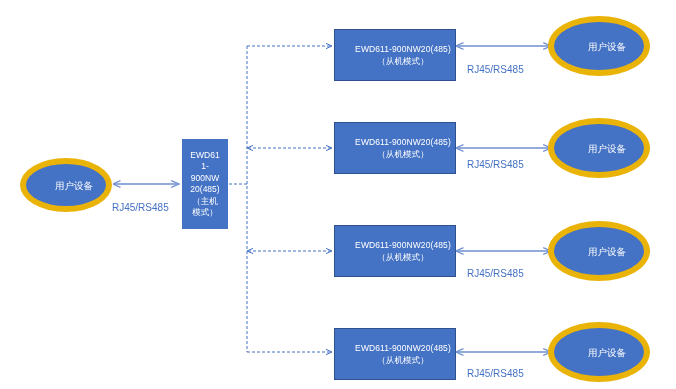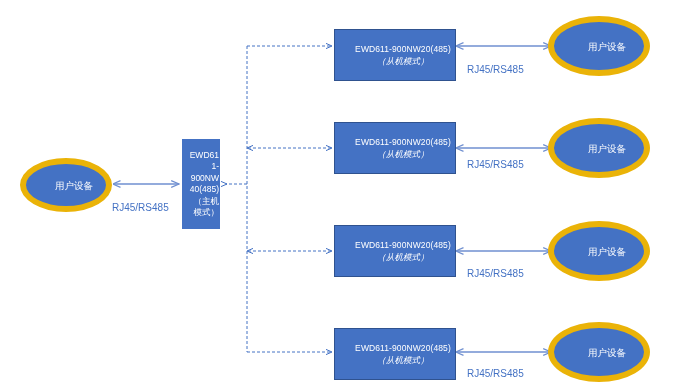--- a/index.html
+++ b/index.html
@@ -49,21 +49,21 @@
     padding: 2px 1px;
     word-break: break-all;
   }
   .ellipse {
     border-radius: 50%;
     border: 6px solid #eab308;
     font-size: 9.5px;
     line-height: 13px;
   }
   .box-line-1 { display: block; white-space: nowrap; }
-  .box-line-2 { display: block; white-space: nowrap; font-style: italic; }
+  .box-line-2 { display: block; white-space: nowrap; }
   .edge-label {
     position: absolute;
     color: #4472c4;
     font-size: 10px;
     line-height: 12px;
     white-space: nowrap;
     z-index: 3;
     margin-top: 6px;
   }
 </style>
@@ -110,25 +110,25 @@
 
     <line x1="457" y1="352" x2="551" y2="352" stroke="#6f8fd0" stroke-width="1.3" marker-start="url(#arrow-solid-left)" marker-end="url(#arrow-solid-right)"></line>
   </svg>
 
   <div class="node ellipse" style="left:20px; top:158px; width:92px; height:54px;">
     <span>用户设备</span>
   </div>
 
   <div class="edge-label" style="left:112px; top:196px;">RJ45/RS485</div>
 
-  <div class="node master-box" style="left:182px; top:139px; width:38px; height:90px;align-items:flex-end;">
+  <div class="node master-box" style="left:182px; top:139px; width:46px; height:90px;">
     <span>EWD61</span>
     <span>1-</span>
     <span>900NW</span>
-    <span>40(485)</span>
+    <span>20(485)</span>
     <span>（主机</span>
     <span>模式）</span>
   </div>
 
   <div class="node device-box" style="left:334px; top:29px; width:122px; height:52px;">
     <span class="box-line-1">EWD611-900NW20(485)</span>
     <span class="box-line-2">（从机模式）</span>
   </div>
   <div class="edge-label" style="left:467px; top:58px;">RJ45/RS485</div>
   <div class="node ellipse" style="left:548px; top:16px; width:102px; height:60px;">

